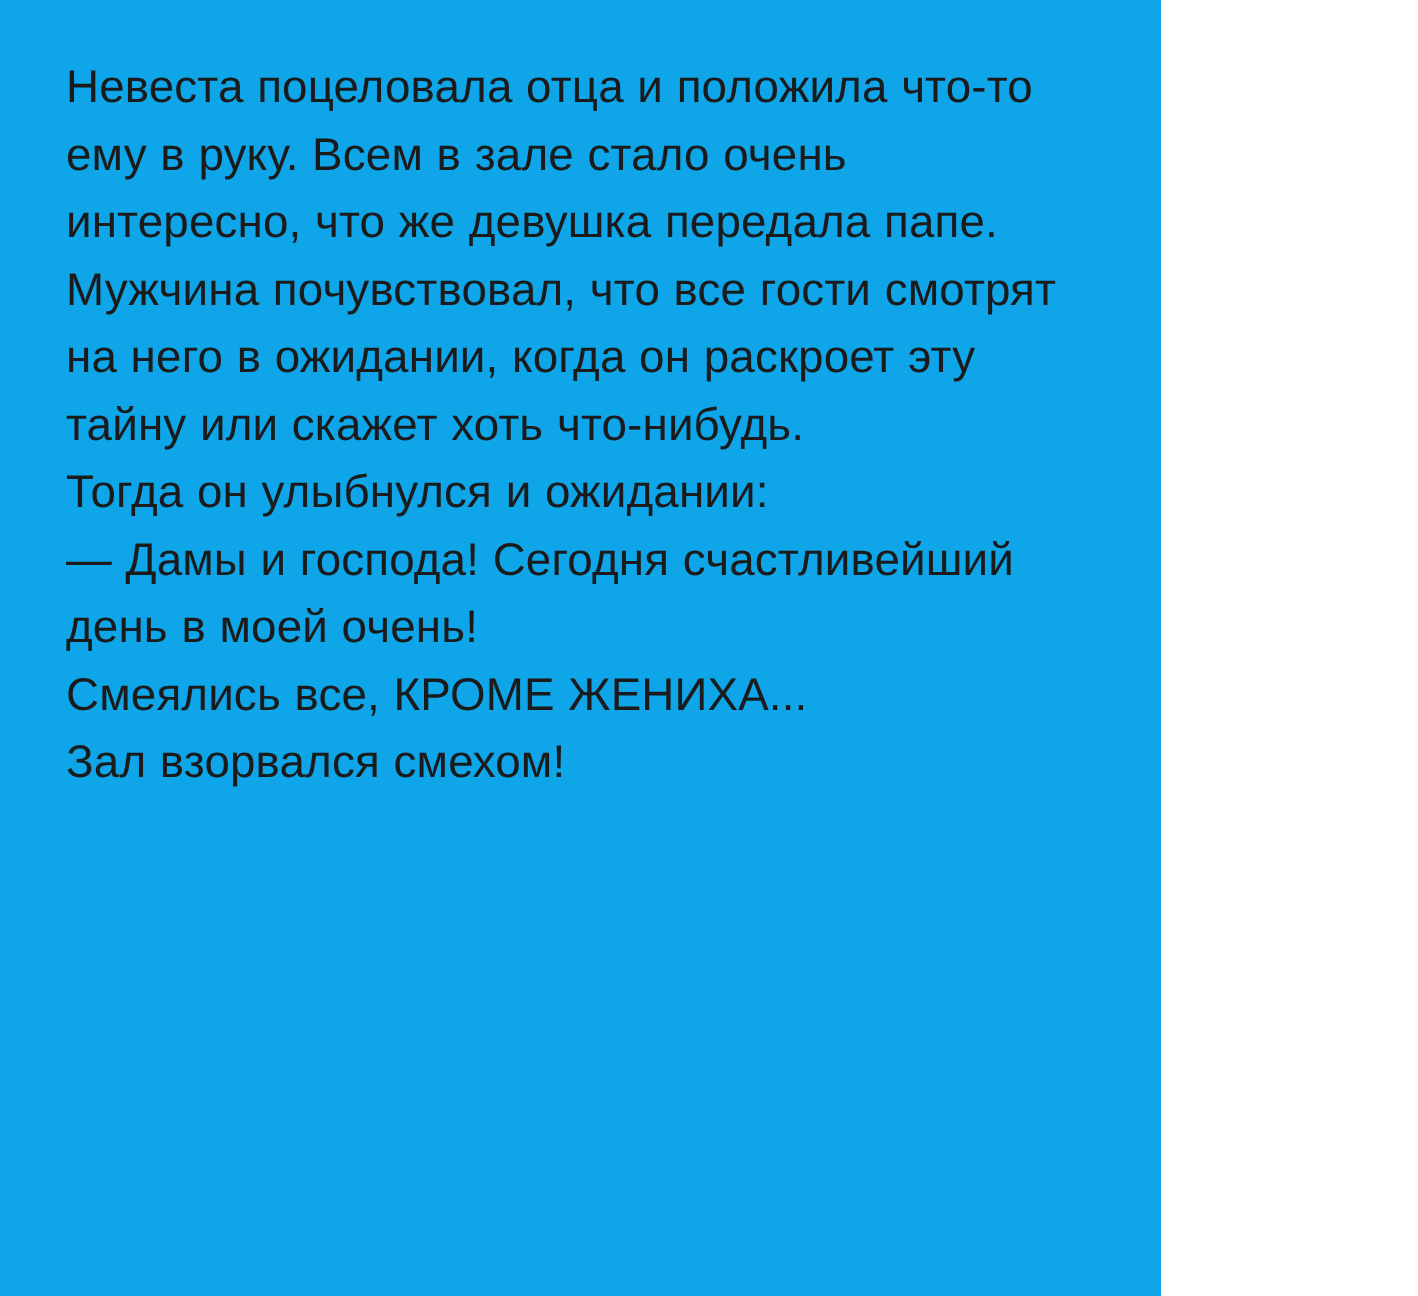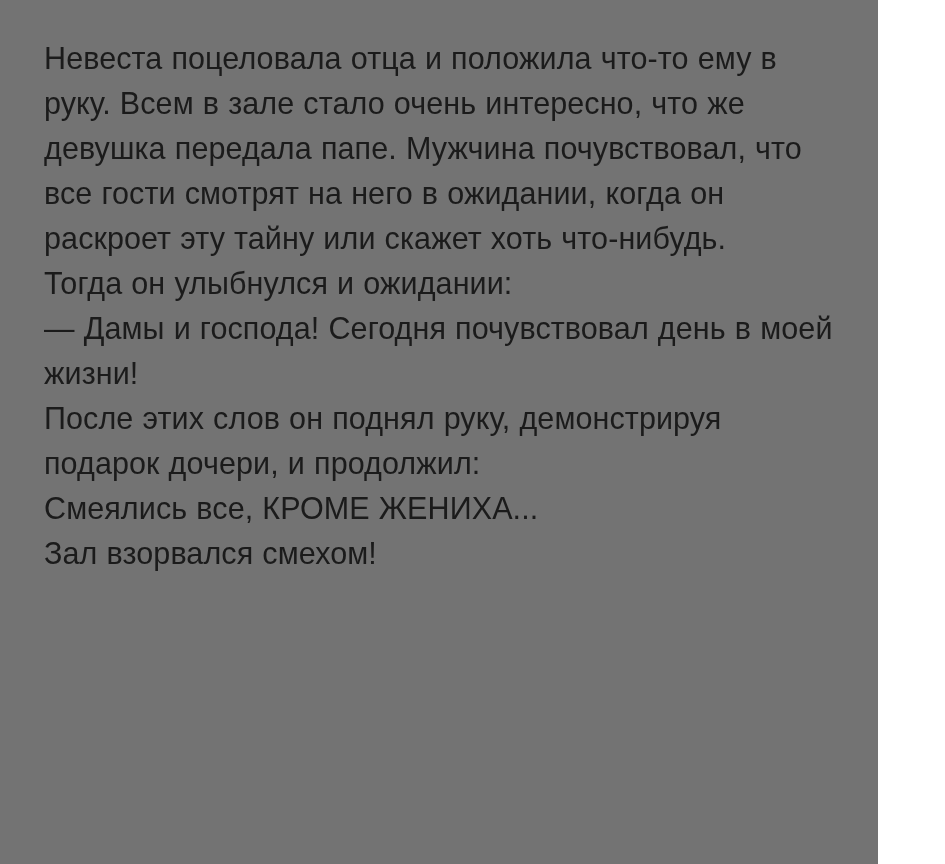--- a/index.html
+++ b/index.html
@@ -9,24 +9,24 @@
   body {
     width: 945px;
     height: 864px;
     background: #ffffff;
     font-family: "Liberation Sans", sans-serif;
     color: #1a1a1a;
     overflow: hidden;
   }
   .page {
     box-sizing: border-box;
-    width: 878px;
+    width: 774px;
     height: 864px;
     padding: 36px 44px 24px 44px;
-    background: #737373;
+    background: #0ea5e9;
   }
   .story {
     font-size: 30.5px;
     line-height: 45px;
     letter-spacing: 0.1px;
     color: #1b1b1b;
     font-weight: 400;
     word-spacing: 0.5px;
   }
   .para {
@@ -37,18 +37,17 @@
     margin-top: 0;
   }
 </style>
 </head>
 <body>
 
 <div class="page">
   <div class="story">
     <p class="para">Невеста поцеловала отца и положила что-то ему в руку. Всем в зале стало очень интересно, что же девушка передала папе. Мужчина почувствовал, что все гости смотрят на него в ожидании, когда он раскроет эту тайну или скажет хоть что-нибудь.</p>
     <p class="para">Тогда он улыбнулся и ожидании:</p>
-    <p class="para">— Дамы и господа! Сегодня почувствовал день в моей жизни!</p>
-    <p class="para">После этих слов он поднял руку, демонстрируя подарок дочери, и продолжил:</p>
+    <p class="para">— Дамы и господа! Сегодня счастливейший день в моей очень!</p>
     <p class="para">Смеялись все, КРОМЕ ЖЕНИХА...</p>
     <p class="para">Зал взорвался смехом!</p>
   </div>
 </div>
 
 </body></html>

